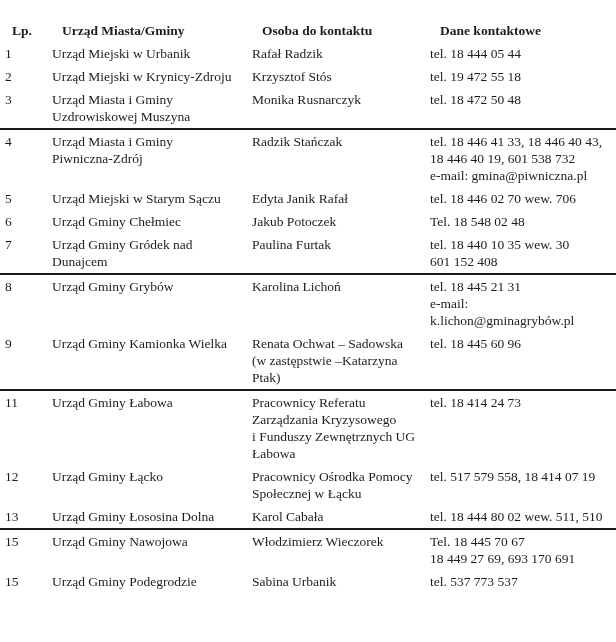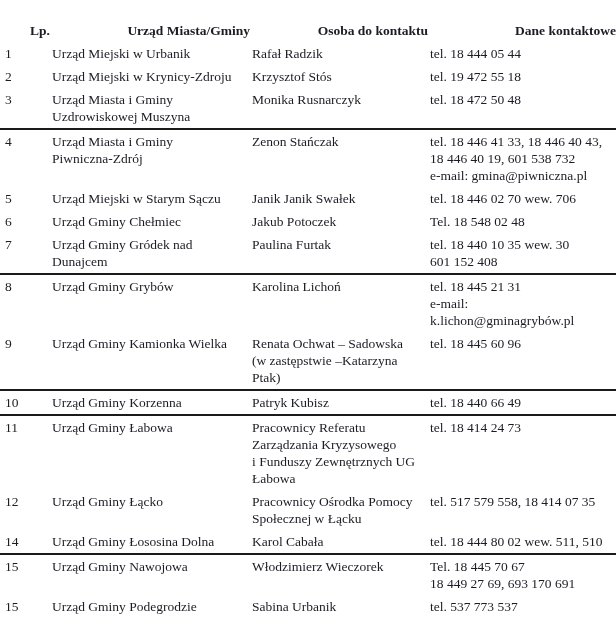--- a/index.html
+++ b/index.html
@@ -21,23 +21,23 @@
     width: 616px;
     border-collapse: collapse;
     table-layout: fixed;
     font-family: "Liberation Serif", "DejaVu Serif", serif;
     font-size: 13.5px;
     line-height: 17px;
     color: #1c1c24;
   }
   th {
     font-weight: bold;
-    text-align: right;
+    text-align: left;
     vertical-align: top;
-    padding: 4px 0 3px 0;
+    padding: 4px 0 3px 12px;
     white-space: nowrap;
     overflow: visible;
   }
   td {
     vertical-align: top;
     text-align: left;
     padding: 3px 1px 3px 2px;
     white-space: pre-line;
     overflow: visible;
   }
@@ -84,29 +84,29 @@
           <td class="cell-lp">3</td>
           <td class="cell-office">Urząd Miasta i Gminy
 Uzdrowiskowej Muszyna</td>
           <td class="cell-person">Monika Rusnarczyk</td>
           <td class="cell-contact">tel. 18 472 50 48</td>
         </tr>
         <tr class="sep">
           <td class="cell-lp">4</td>
           <td class="cell-office">Urząd Miasta i Gminy
 Piwniczna-Zdrój</td>
-          <td class="cell-person">Zenon Stańczak</td>
+          <td class="cell-person">Radzik Stańczak</td>
           <td class="cell-contact">tel. 18 446 41 33, 18 446 40 43,
 18 446 40 19, 601 538 732
 e-mail: gmina@piwniczna.pl</td>
         </tr>
         <tr>
           <td class="cell-lp">5</td>
           <td class="cell-office">Urząd Miejski w Starym Sączu</td>
-          <td class="cell-person">Janik Janik Swałek</td>
+          <td class="cell-person">Edyta Janik Rafał</td>
           <td class="cell-contact">tel. 18 446 02 70 wew. 706</td>
         </tr>
         <tr>
           <td class="cell-lp">6</td>
           <td class="cell-office">Urząd Gminy Chełmiec</td>
           <td class="cell-person">Jakub Potoczek</td>
           <td class="cell-contact">Tel. 18 548 02 48</td>
         </tr>
         <tr>
           <td class="cell-lp">7</td>
@@ -126,43 +126,37 @@
         </tr>
         <tr>
           <td class="cell-lp">9</td>
           <td class="cell-office">Urząd Gminy Kamionka Wielka</td>
           <td class="cell-person">Renata Ochwat – Sadowska
 (w zastępstwie –Katarzyna
 Ptak)</td>
           <td class="cell-contact">tel. 18 445 60 96</td>
         </tr>
         <tr class="sep">
-          <td class="cell-lp">10</td>
-          <td class="cell-office">Urząd Gminy Korzenna</td>
-          <td class="cell-person">Patryk Kubisz</td>
-          <td class="cell-contact">tel. 18 440 66 49</td>
-        </tr>
-        <tr class="sep">
           <td class="cell-lp">11</td>
           <td class="cell-office">Urząd Gminy Łabowa</td>
           <td class="cell-person">Pracownicy Referatu
 Zarządzania Kryzysowego
 i Funduszy Zewnętrznych UG
 Łabowa</td>
           <td class="cell-contact">tel. 18 414 24 73</td>
         </tr>
         <tr>
           <td class="cell-lp">12</td>
           <td class="cell-office">Urząd Gminy Łącko</td>
           <td class="cell-person">Pracownicy Ośrodka Pomocy
 Społecznej w Łącku</td>
-          <td class="cell-contact">tel. 517 579 558, 18 414 07 35</td>
+          <td class="cell-contact">tel. 517 579 558, 18 414 07 19</td>
         </tr>
         <tr>
-          <td class="cell-lp">14</td>
+          <td class="cell-lp">13</td>
           <td class="cell-office">Urząd Gminy Łososina Dolna</td>
           <td class="cell-person">Karol Cabała</td>
           <td class="cell-contact">tel. 18 444 80 02 wew. 511, 510</td>
         </tr>
         <tr class="sep">
           <td class="cell-lp">15</td>
           <td class="cell-office">Urząd Gminy Nawojowa</td>
           <td class="cell-person">Włodzimierz Wieczorek</td>
           <td class="cell-contact">Tel. 18 445 70 67
 18 449 27 69, 693 170 691</td>

